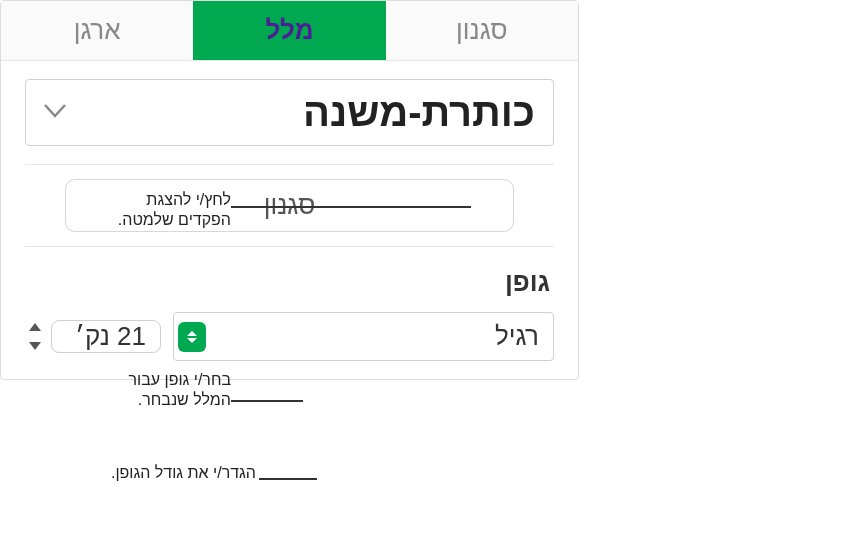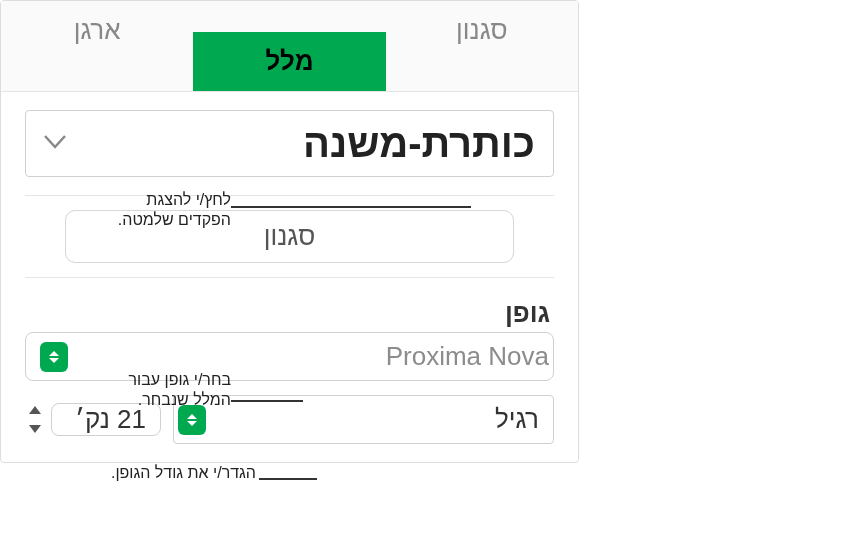--- a/index.html
+++ b/index.html
@@ -27,23 +27,22 @@
     .tab {
       flex: 1;
       text-align: center;
       padding: 14px 0;
       font-size: 26px;
       color: #888;
       cursor: pointer;
     }
     .tab.active {
       background: #00a94f;
-      color: #000000;
+      color: #4c1d95;
       font-weight: 600;
-      margin-top: 31px;
     }
     .content {
       padding: 18px 24px;
     }
     .style-selector {
       display: flex;
       align-items: center;
       justify-content: space-between;
       border: 1px solid #d0d0d0;
       border-radius: 4px;
@@ -225,27 +224,20 @@
     <div class="divider"></div>
 
     <div class="seg-control">
       <div class="seg active">סגנון</div>
     </div>
 
     <div class="divider"></div>
 
     <div class="section-label">גופן</div>
 
-    <div class="font-dropdown">
-      <div class="dd-handle">
-        <div class="tri-up"></div>
-        <div class="tri-down"></div>
-      </div>
-      <span class="font-name">Proxima Nova</span>
-    </div>
 
     <div class="row2">
       <div class="weight-dropdown">
         <span class="weight-text">רגיל</span>
         <div class="dd-handle">
           <div class="tri-up"></div>
           <div class="tri-down"></div>
         </div>
       </div>
       <div class="size-stepper">

